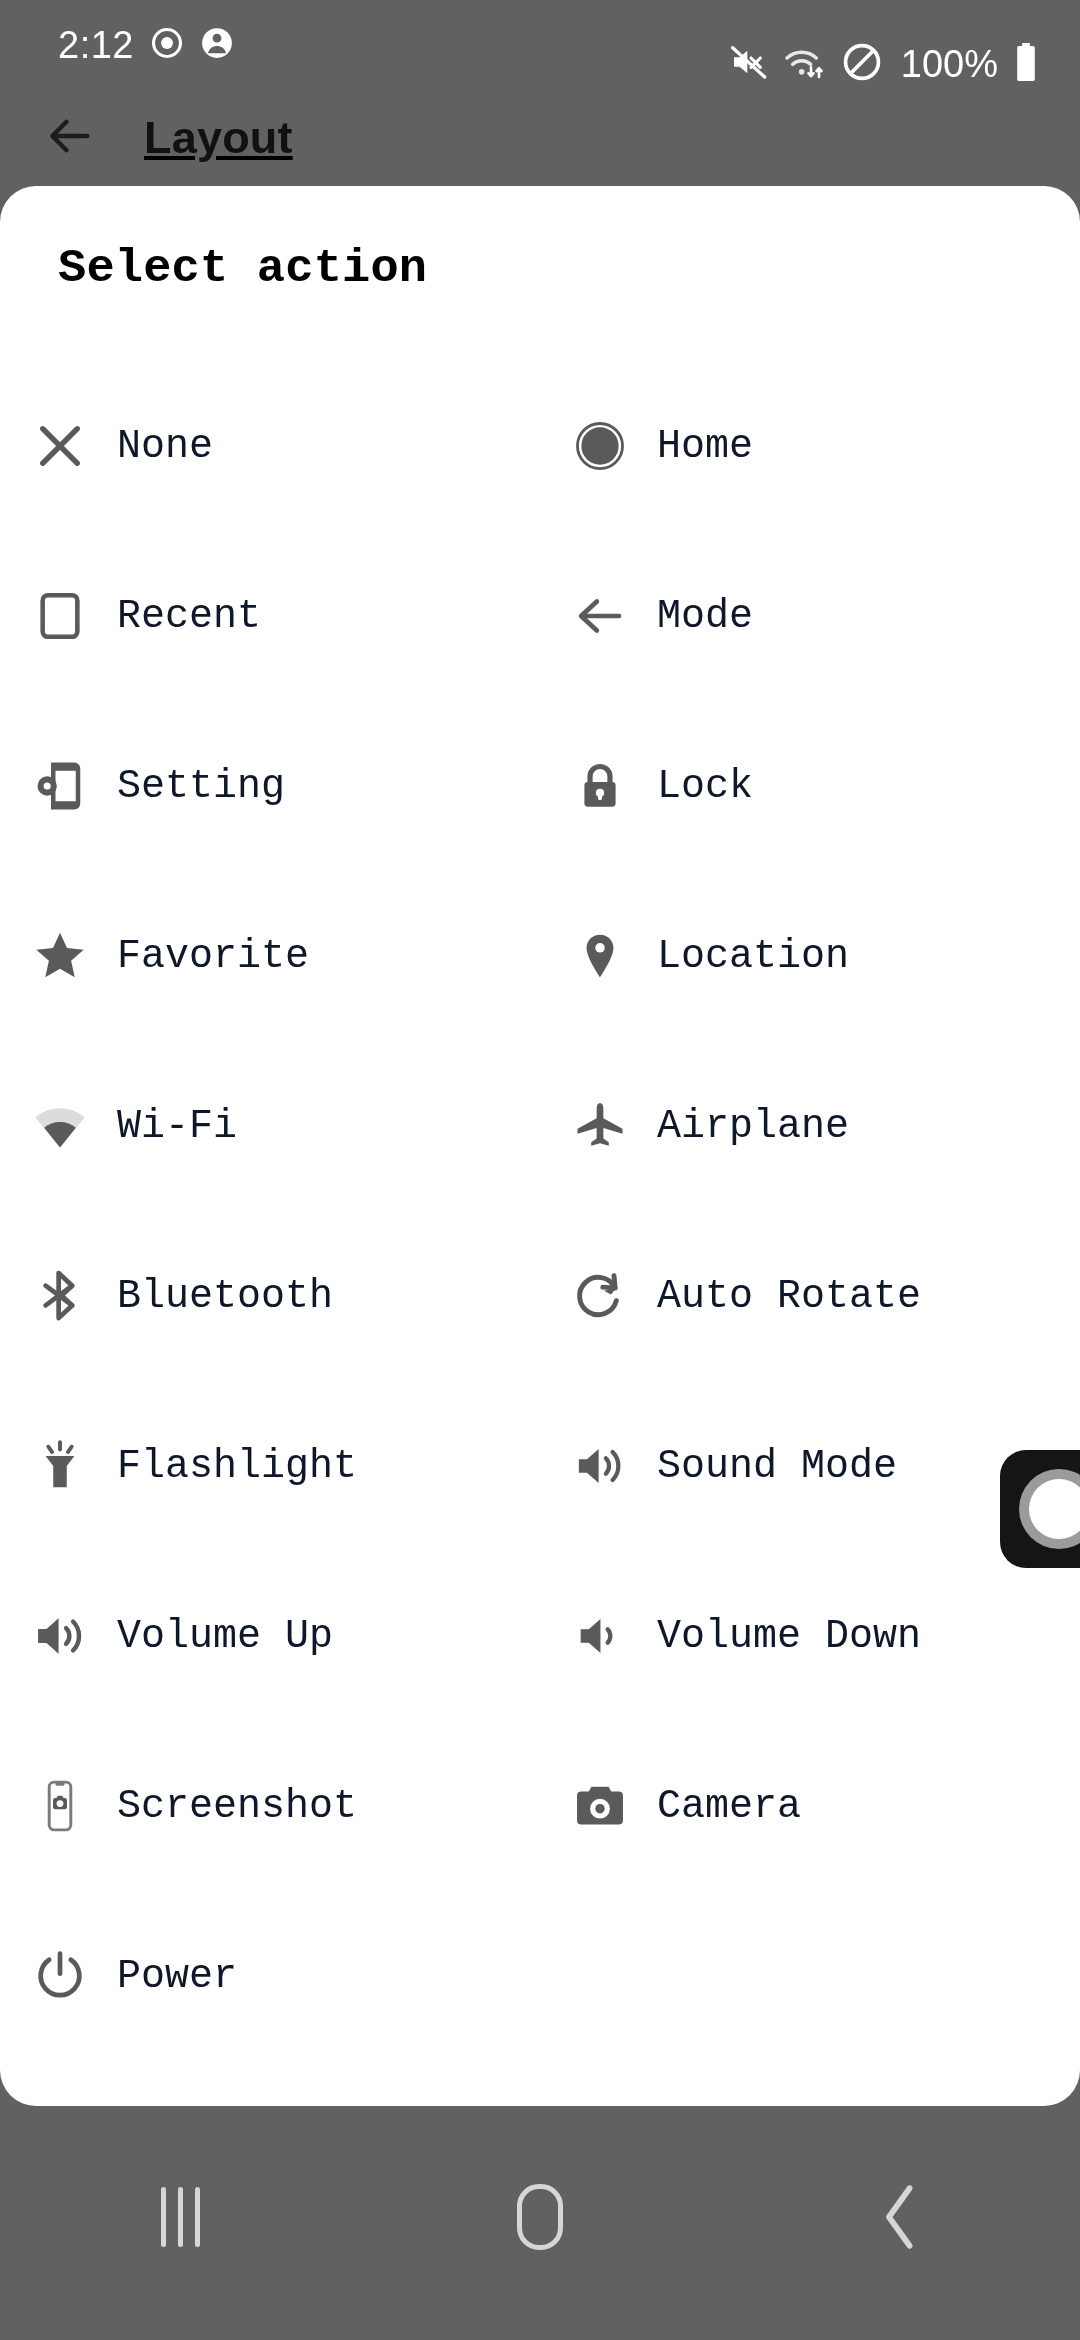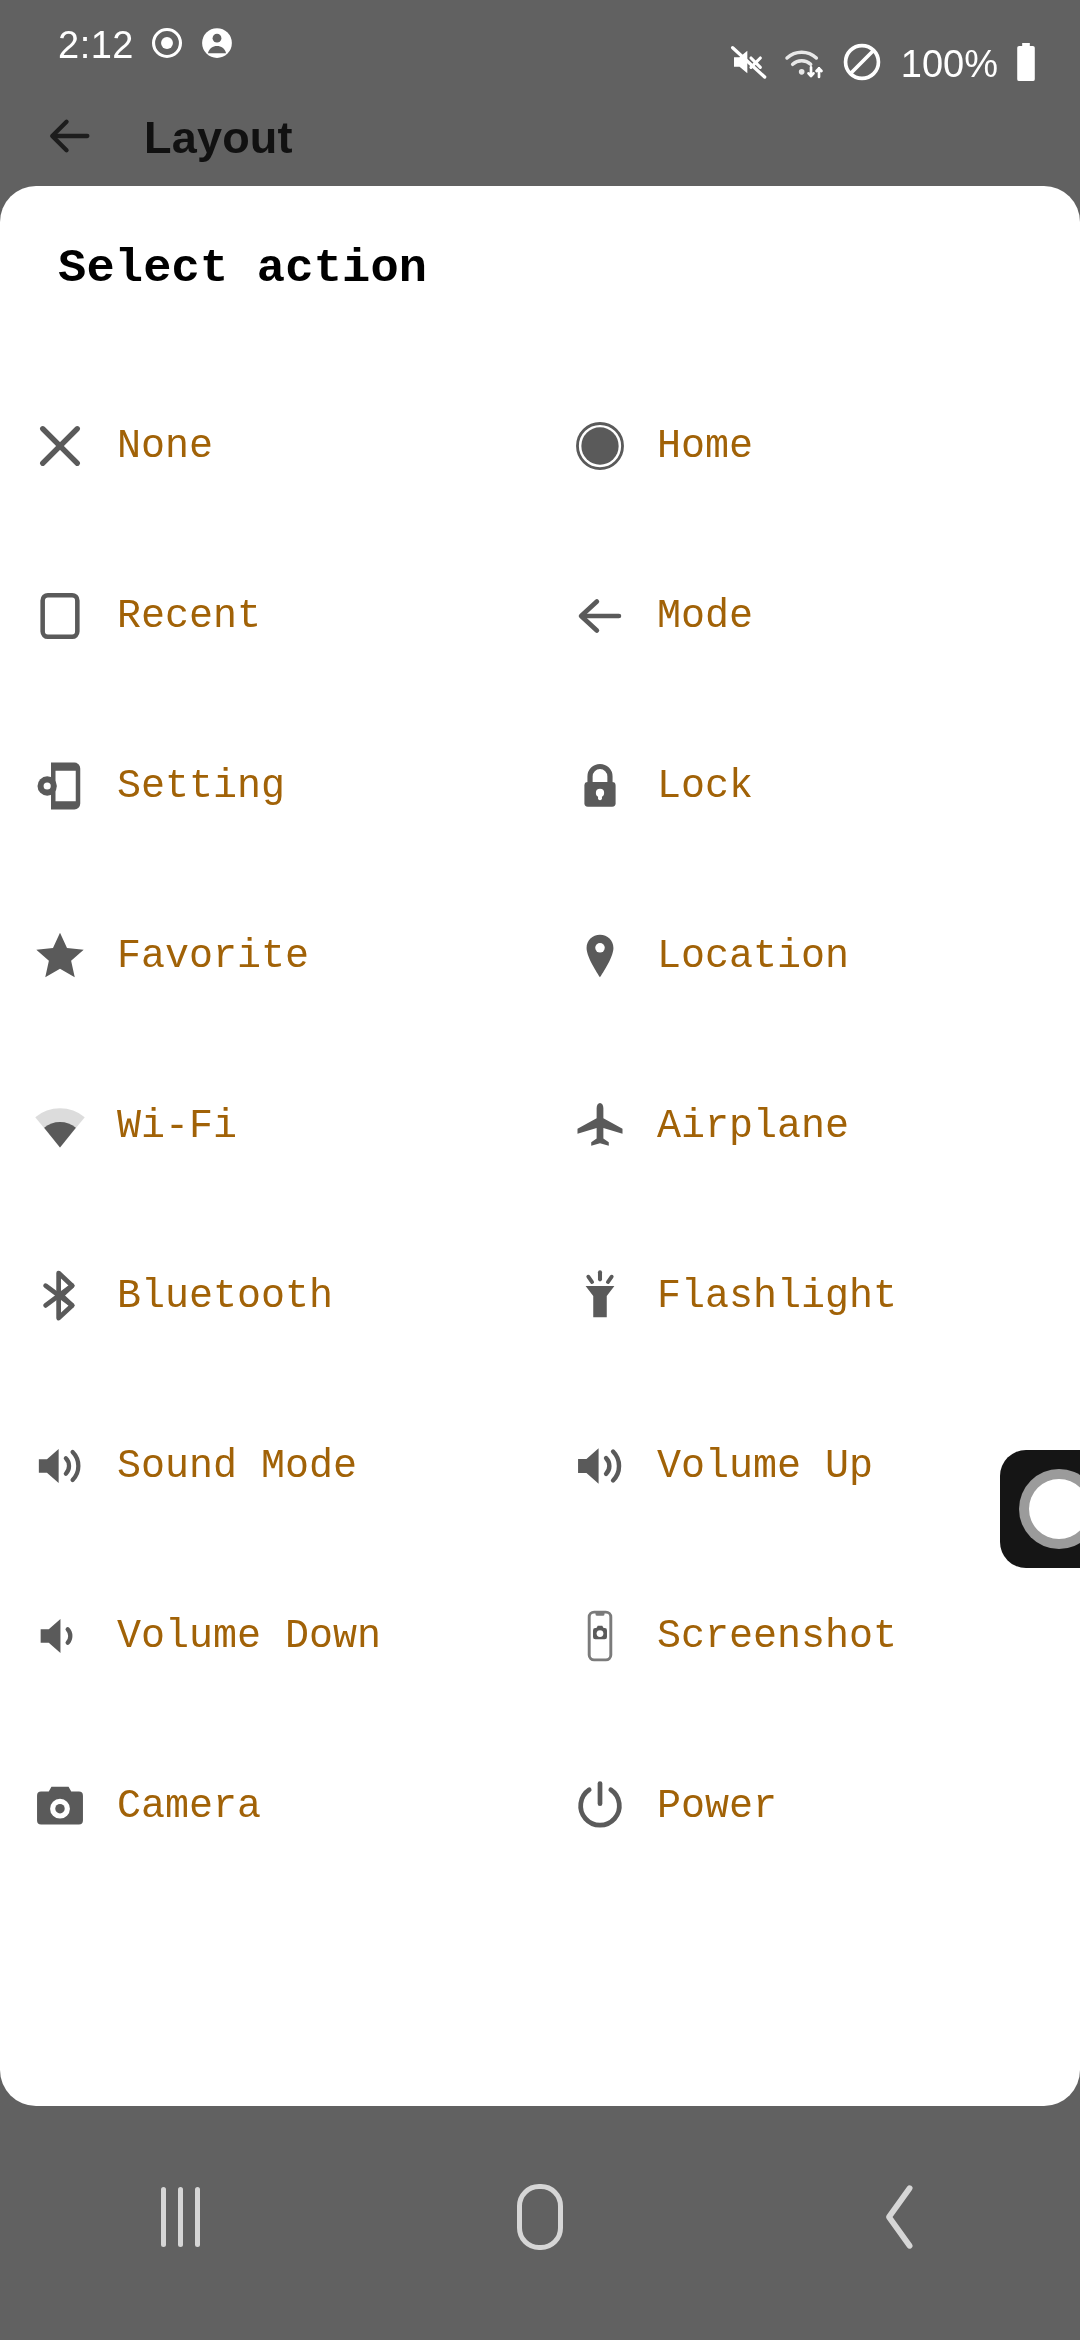--- a/index.html
+++ b/index.html
@@ -24,21 +24,21 @@
   }
   #status-left{display:flex;align-items:flex-end;gap:16px;}
   #status-right{display:flex;align-items:center;gap:14px;margin-top:37px;}
   .status-clock{font-size:38px;letter-spacing:0.5px;line-height:1;}
   .battery-pct{font-size:38px;line-height:1;margin-left:4px;}
   .sb-ico{display:block;}
 
   
   #toolbar{
     position:absolute;left:0;top:90px;width:1080px;height:96px;
-    display:flex;align-items:center;
+    display:flex;align-items:center;text-decoration:underline;
   }
   #toolbar-back{
     width:92px;height:92px;margin-left:24px;
     display:flex;align-items:center;justify-content:center;
   }
   #toolbar-title{
     font-size:45px;font-weight:bold;color:#111111;
     margin-left:28px;letter-spacing:0.2px;
   }
 
@@ -64,21 +64,21 @@
     width:540px;height:170px;
     display:flex;align-items:center;
     box-sizing:border-box;
   }
   .action-item .ico-wrap{
     width:70px;min-width:70px;height:70px;margin-left:25px;
     display:flex;align-items:center;justify-content:center;
   }
   .action-item .lbl{
     margin-left:22px;
-    font-size:40px;color:#a16207;
+    font-size:40px;color:#0f172a;
     white-space:nowrap;
   }
 
   
   #floating-button{
     position:absolute;left:1000px;top:1450px;
     width:118px;height:118px;
     background:#151515;
     border-radius:26px;
     display:flex;align-items:center;justify-content:center;
@@ -288,20 +288,30 @@
         <span class="ico-wrap">
           <svg width="54" height="54" viewBox="0 0 24 24">
             <path d="M11.4 1.8l6 5.6-6 5.6V1.8zM11.4 10.6l6 5.6-6 5.6v-11.2z" fill="none" stroke="#5a5a5a" stroke-width="2.1" stroke-linejoin="round"></path>
             <path d="M5.6 7.4l11.8 8.8M5.6 16.2l11.8-8.8" stroke="#5a5a5a" stroke-width="2.1" stroke-linecap="round"></path>
             <path d="M11.4 1.8v20" stroke="#ffffff" stroke-width="0"></path>
           </svg>
         </span>
         <span class="lbl">Bluetooth</span>
       </div>
 
+      <div class="action-item">
+        <span class="ico-wrap">
+          <svg width="56" height="56" viewBox="0 0 24 24">
+            <path d="M18.4 8.4A8 8 0 1 0 19 14" fill="none" stroke="#5a5a5a" stroke-width="2.1" stroke-linecap="round"></path>
+            <path d="M13.2 8.2l5.3.4-.5-5.3" fill="none" stroke="#5a5a5a" stroke-width="2.1" stroke-linecap="round" stroke-linejoin="round"></path>
+            <path d="M18.8 8.8l-2.1 2.6-3-1.6z" fill="#5a5a5a"></path>
+          </svg>
+        </span>
+        <span class="lbl">Auto Rotate</span>
+      </div>
 
       <div class="action-item">
         <span class="ico-wrap">
           <svg width="54" height="54" viewBox="0 0 24 24">
             <path d="M12 1.4v3.2" stroke="#5a5a5a" stroke-width="1.8" stroke-linecap="round"></path>
             <path d="M6.8 3.4l1.7 2.4M17.2 3.4l-1.7 2.4" stroke="#5a5a5a" stroke-width="1.7" stroke-linecap="round"></path>
             <path d="M5.6 7.6h12.8l-3.4 4.4v9.4h-6V12z" fill="#5a5a5a"></path>
           </svg>
         </span>
         <span class="lbl">Flashlight</span>

